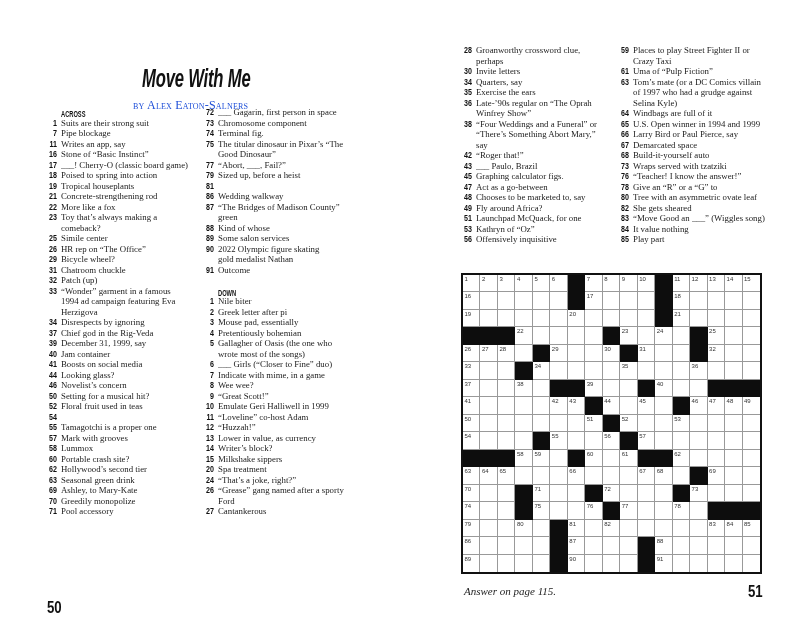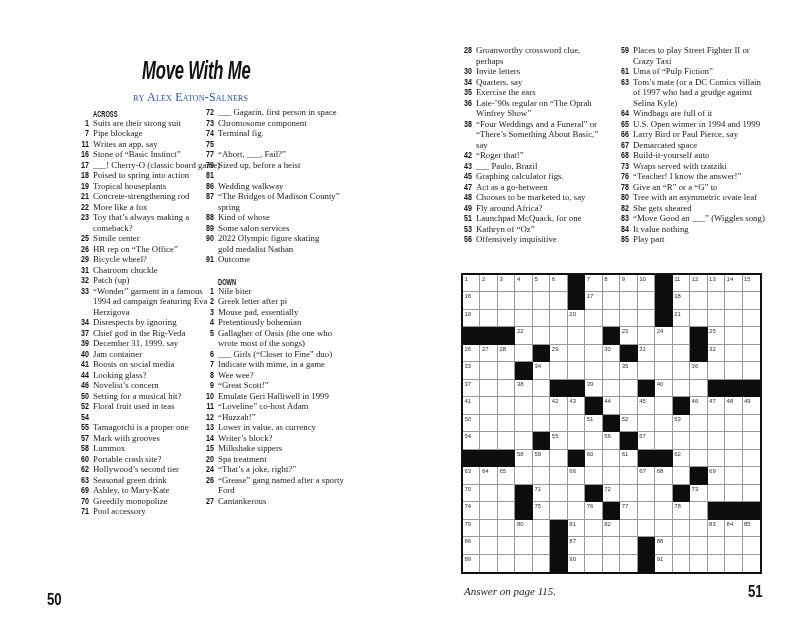--- a/index.html
+++ b/index.html
@@ -1,21 +1,21 @@
 <!DOCTYPE html>
 <html><head>
 <meta charset="utf-8">
 <style>
   html, body { margin: 0; padding: 0; }
   body {
     width: 810px; height: 622px; position: relative; overflow: hidden;
     background: #ffffff; color: #1a1a1a;
     font-family: "Liberation Serif", serif;
   }
-  .page { position: absolute; top: 8px; height: 464px; }
+  .page { position: absolute; top: 16px; height: 464px; }
   .page.left { left: 0; width: 405px; }
   .page.right { left: 405px; width: 405px; }
 
   .title {
     position: absolute; left: 142px; top: 49px;
     font-family: "Liberation Sans", sans-serif; font-weight: bold; font-style: italic;
     font-size: 26px; line-height: 26px; white-space: nowrap; color: #111;
     transform: scaleX(0.64); transform-origin: left top; letter-spacing: -0.3px;
   }
   .byline {
@@ -77,21 +77,21 @@
 <body>
 
 <div class="page left">
   <div class="title">Move With Me</div>
   <div class="byline">by Alex Eaton-Salners</div>
   <div class="page-num" style="left:47px;">50</div>
 </div>
 
 <div class="page right"></div>
 
-<div class="col" style="left:43px; top:107px;margin-left:32px;">
+<div class="col" style="left:43px; top:107px;">
   <div class="heading-row">
     <span class="heading">ACROSS</span>
   </div>
   <div>
       <div class="clue">
         <span class="num">1</span>
         <span class="txt">Suits are their strong suit</span>
       </div>
       <div class="clue">
         <span class="num">7</span>
@@ -243,40 +243,42 @@
       <div class="clue">
         <span class="num">73</span>
         <span class="txt">Chromosome component</span>
       </div>
       <div class="clue">
         <span class="num">74</span>
         <span class="txt">Terminal fig.</span>
       </div>
       <div class="clue">
         <span class="num">75</span>
+        <span class="txt">The titular dinosaur in Pixar’s “The
+Good Dinosaur”</span>
       </div>
       <div class="clue">
         <span class="num">77</span>
         <span class="txt">“Abort, ___, Fail?”</span>
       </div>
       <div class="clue">
         <span class="num">79</span>
         <span class="txt">Sized up, before a heist</span>
       </div>
       <div class="clue">
         <span class="num">81</span>
       </div>
       <div class="clue">
         <span class="num">86</span>
         <span class="txt">Wedding walkway</span>
       </div>
       <div class="clue">
         <span class="num">87</span>
         <span class="txt">“The Bridges of Madison County”
-spring</span>
+green</span>
       </div>
       <div class="clue">
         <span class="num">88</span>
         <span class="txt">Kind of whose</span>
       </div>
       <div class="clue">
         <span class="num">89</span>
         <span class="txt">Some salon services</span>
       </div>
       <div class="clue">
@@ -395,21 +397,21 @@
         <span class="txt">Exercise the ears</span>
       </div>
       <div class="clue">
         <span class="num">36</span>
         <span class="txt">Late-’90s regular on “The Oprah
 Winfrey Show”</span>
       </div>
       <div class="clue">
         <span class="num">38</span>
         <span class="txt">“Four Weddings and a Funeral” or
-“There’s Something About Basic,”
+“There’s Something Abort Mary,”
 say</span>
       </div>
       <div class="clue">
         <span class="num">42</span>
         <span class="txt">“Roger that!”</span>
       </div>
       <div class="clue">
         <span class="num">43</span>
         <span class="txt">___ Paulo, Brazil</span>
       </div>

